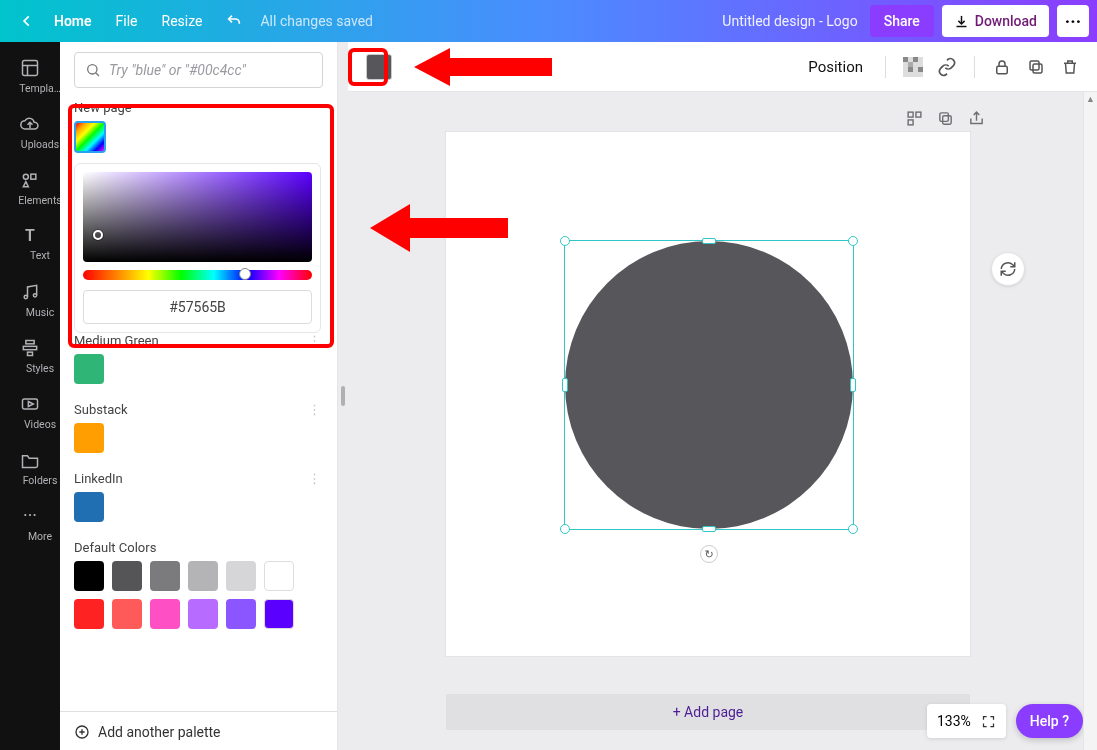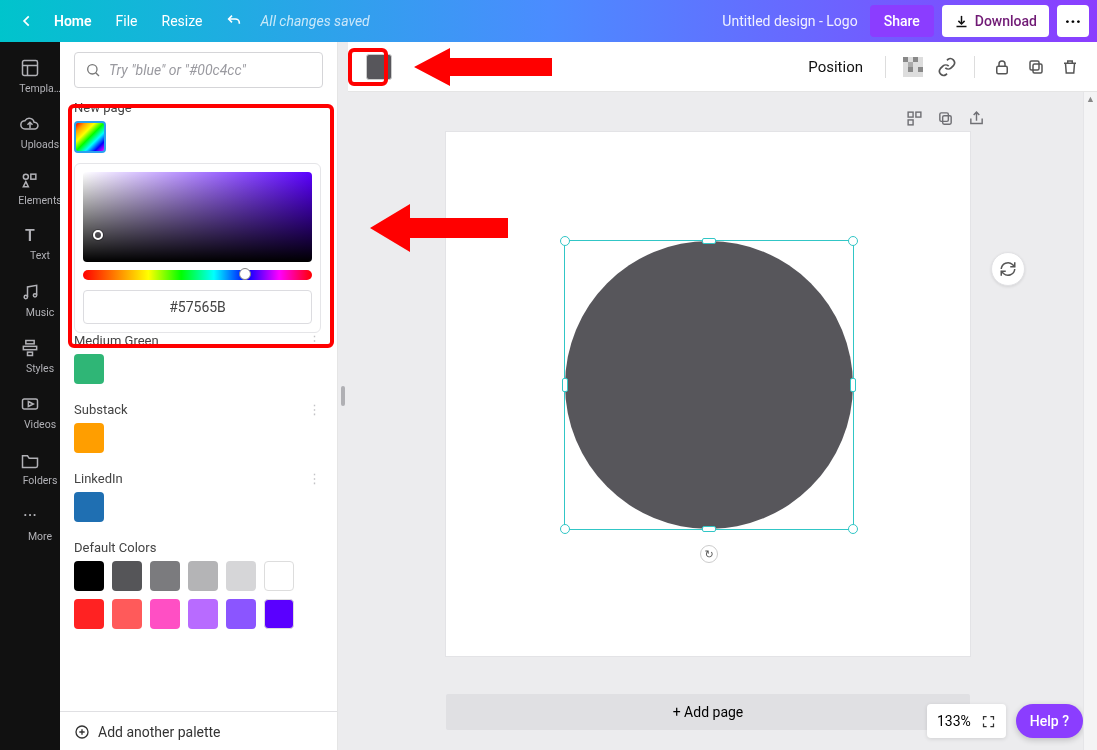--- a/index.html
+++ b/index.html
@@ -3,21 +3,21 @@
 <meta charset="utf-8">
 <style>
   * { box-sizing: border-box; margin: 0; padding: 0; font-family: -apple-system, BlinkMacSystemFont, "Segoe UI", Roboto, sans-serif; }
   body { width: 1097px; height: 750px; overflow: hidden; background: #fff; }
 
   
   .top-header { height: 42px; background: linear-gradient(90deg,#00c4cc 0%,#4b8cff 50%,#8b3dff 100%); display:flex; align-items:center; color:#fff; font-size:14px; padding:0 8px; }
   .top-header .menu-item { padding: 0 12px; height:42px; display:flex; align-items:center; cursor:pointer; }
   .top-header .home { font-weight:600; }
   .top-header .chevron-left { margin-right:-4px; }
-  .top-header .saved { font-style:italic; color:rgba(255,255,255,0.75); margin-left:6px; }
+  .top-header .saved { color:rgba(255,255,255,0.75); margin-left:6px; }
   .top-header .spacer { flex:1; }
   .top-header .title { color:rgba(255,255,255,0.9); margin-right:12px; }
   .btn-share { background:#8b3dff; color:#fff; border:none; border-radius:4px; height:32px; padding:0 14px; font-size:14px; font-weight:500; cursor:pointer; margin-right:8px;}
   .btn-download { background:#fff; color:#701a75; border:none; border-radius:4px; height:32px; padding:0 12px; font-size:14px; font-weight:500; cursor:pointer; display:inline-flex; align-items:center; gap:6px; margin-right:8px;}
   .btn-more-top { background:#fff; border:none; border-radius:4px; width:32px; height:32px; cursor:pointer; font-size:18px; font-weight:700;}
 
   
   .workspace { display:flex; height: calc(750px - 42px); position:relative; }
 
   
@@ -84,21 +84,21 @@
   .refresh-float { position:absolute; top:160px; right:72px; width:34px; height:34px; background:#fff; border:1px solid #e2e2e5; border-radius:50%; display:flex; align-items:center; justify-content:center; color:#555; cursor:pointer; box-shadow:0 1px 3px rgba(0,0,0,.1);}
 
   .page-card { position:absolute; left:98px; top:40px; width:524px; height:524px; background:#fff; box-shadow:0 0 0 1px #e3e3e6;}
   .selection { position:absolute; border:1px solid #31c6c6; }
   .sel-handle { position:absolute; width:10px; height:10px; background:#fff; border:1px solid #31c6c6; border-radius:50%; }
   .sel-handle.side { width:10px; height:4px; border-radius:2px;}
   .circle-shape { border-radius:50%; background:#57565B; }
 
   .rotate-handle { position:absolute; width:18px; height:18px; border:1px solid #ccc; border-radius:50%; background:#fff; display:flex; align-items:center; justify-content:center; color:#555; font-size:11px; left:50%; transform:translateX(-50%); top:calc(100% + 16px);}
 
-  .add-page-bar { position:absolute; bottom:20px; left:98px; width:524px; height:36px; background:#e0e0e3; display:flex; align-items:center; justify-content:center; color:#000000; font-size:14px; cursor:pointer; border-radius:2px;}
+  .add-page-bar { position:absolute; bottom:20px; left:98px; width:524px; height:36px; background:#e0e0e3; display:flex; align-items:center; justify-content:center; color:#4c1d95; font-size:14px; cursor:pointer; border-radius:2px;}
 
   
   .bottom-floats { position:absolute; bottom:12px; right:14px; display:flex; gap:10px; align-items:center;}
   .zoom-chip { background:#fff; border-radius:4px; height:34px; padding:0 10px; display:flex; align-items:center; gap:10px; box-shadow:0 1px 4px rgba(0,0,0,.12); font-size:14px;}
   .help-chip { background:#8b3dff; color:#fff; border-radius:18px; height:34px; padding:0 14px; display:flex; align-items:center; font-size:14px; font-weight:500; box-shadow:0 2px 6px rgba(0,0,0,.2);}
 
   .right-scrollbar { position:absolute; right:0; top:0; bottom:0; width:14px; background:#f4f4f5; border-left:1px solid #e5e5e8;}
   .right-scroll-btn { height:14px; display:flex; align-items:center; justify-content:center; color:#888; font-size:9px;}
 
   svg { display:block; }

